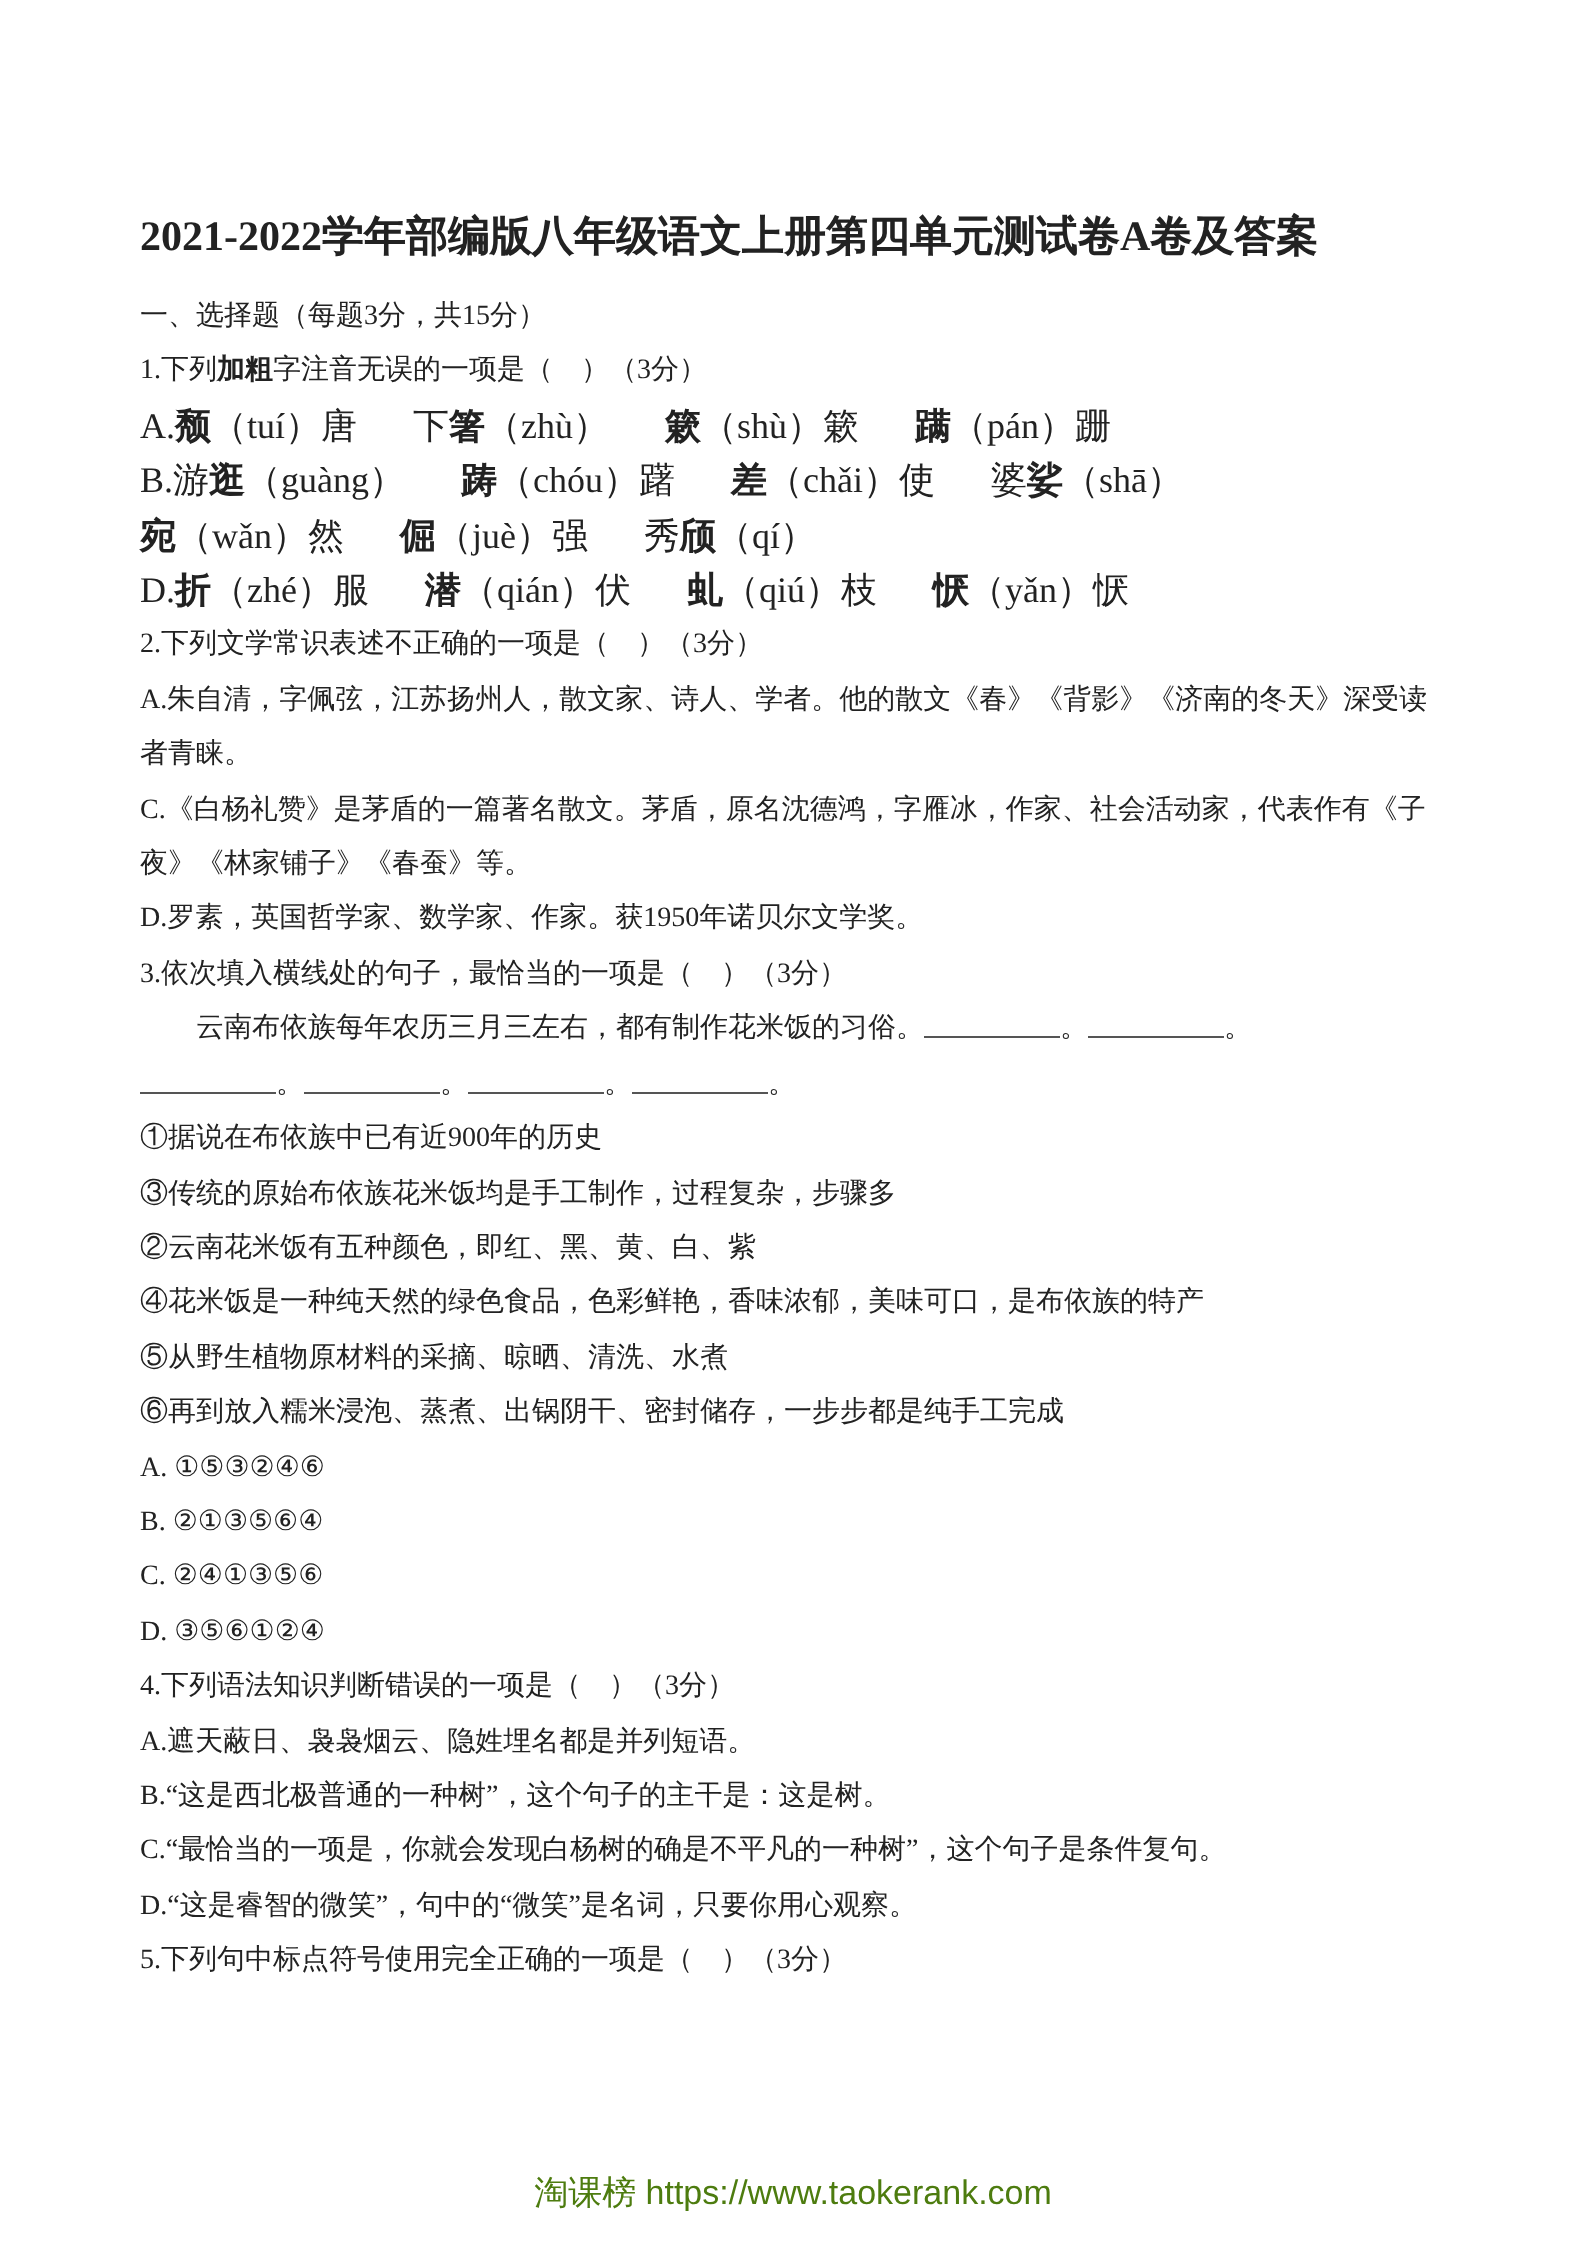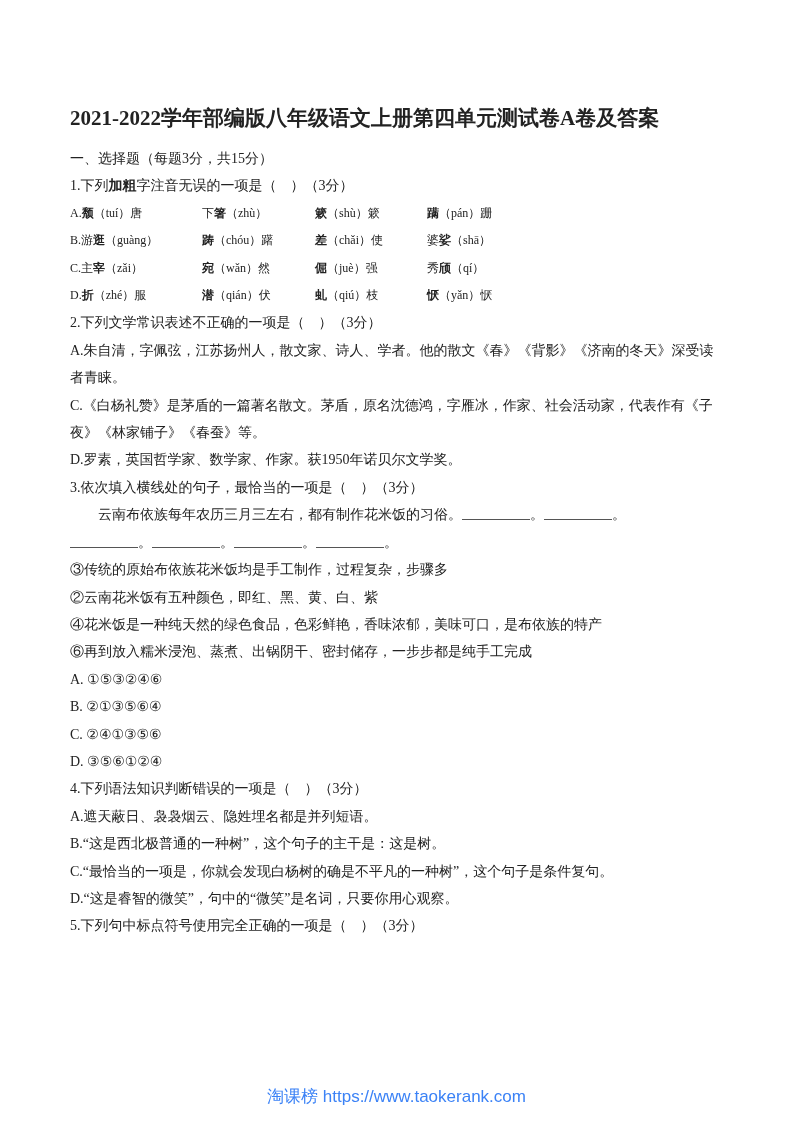--- a/index.html
+++ b/index.html
@@ -21,21 +21,21 @@
     margin: 0 0 12px 0;
   }
   .line {
     font-size: 14px;
     line-height: 27.4px;
     margin: 0;
   }
   .line b, .py-item b { font-weight: bold; }
   .py-row {
     display: flex;
-    font-size: 12px;
+    font-size: 18px;
     line-height: 27.4px;
   }
   .py-item {
     display: inline-block;
     box-sizing: border-box;
     padding-right: 28px;
     white-space: nowrap;
   }
   .py-item.c1 { min-width: 132px; }
   .py-item.c2 { min-width: 113px; }
@@ -48,21 +48,21 @@
     border-bottom: 1px solid #555555;
     vertical-align: baseline;
     transform: translateY(1px);
   }
   .footer {
     position: absolute;
     left: 0;
     right: 0;
     top: 1068px;
     text-align: center;
-    color: #3b82f6;
+    color: #4d7c0f;
     font-size: 17px;
     line-height: 26px;
     font-family: "Liberation Sans", "DejaVu Sans", sans-serif;
   }
 </style>
 </head>
 <body>
 
 <div class="page">
   <div class="content">
@@ -79,43 +79,44 @@
         <span class="py-item c3"><b>簌</b>（shù）簌</span>
         <span class="py-item c4"><b>蹒</b>（pán）跚</span>
       </div>
     <div class="py-row">
         <span class="py-item c1">B.游<b>逛</b>（guàng）</span>
         <span class="py-item c2"><b>踌</b>（chóu）躇</span>
         <span class="py-item c3"><b>差</b>（chǎi）使</span>
         <span class="py-item c4">婆<b>娑</b>（shā）</span>
       </div>
     <div class="py-row">
-        <span class="py-item c1">C.主<b>宰</b>（zǎi）</span>
         <span class="py-item c2"><b>宛</b>（wǎn）然</span>
         <span class="py-item c3"><b>倔</b>（juè）强</span>
         <span class="py-item c4">秀<b>颀</b>（qí）</span>
       </div>
     <div class="py-row">
         <span class="py-item c1">D.<b>折</b>（zhé）服</span>
         <span class="py-item c2"><b>潜</b>（qián）伏</span>
         <span class="py-item c3"><b>虬</b>（qiú）枝</span>
         <span class="py-item c4"><b>恹</b>（yǎn）恹</span>
       </div>
 
     <p class="line">2.下列文学常识表述不正确的一项是（　）（3分）</p>
     <p class="line">A.朱自清，字佩弦，江苏扬州人，散文家、诗人、学者。他的散文《春》《背影》《济南的冬天》深受读者青睐。</p>
     <p class="line">C.《白杨礼赞》是茅盾的一篇著名散文。茅盾，原名沈德鸿，字雁冰，作家、社会活动家，代表作有《子夜》《林家铺子》《春蚕》等。</p>
     <p class="line">D.罗素，英国哲学家、数学家、作家。获1950年诺贝尔文学奖。</p>
 
     <p class="line">3.依次填入横线处的句子，最恰当的一项是（　）（3分）</p>
     <p class="line"><span>　　云南布依族每年农历三月三左右，都有制作花米饭的习俗。</span><span><span class="blank"></span>。<span class="blank"></span>。</span></p>
     <p class="line"><span><span class="blank"></span>。<span class="blank"></span>。<span class="blank"></span>。<span class="blank"></span>。</span></p>
+    <p class="line">①据说在布依族中已有近900年的历史</p>
     <p class="line">③传统的原始布依族花米饭均是手工制作，过程复杂，步骤多</p>
     <p class="line">②云南花米饭有五种颜色，即红、黑、黄、白、紫</p>
     <p class="line">④花米饭是一种纯天然的绿色食品，色彩鲜艳，香味浓郁，美味可口，是布依族的特产</p>
+    <p class="line">⑤从野生植物原材料的采摘、晾晒、清洗、水煮</p>
     <p class="line">⑥再到放入糯米浸泡、蒸煮、出锅阴干、密封储存，一步步都是纯手工完成</p>
     <p class="line">A. ①⑤③②④⑥</p>
     <p class="line">B. ②①③⑤⑥④</p>
     <p class="line">C. ②④①③⑤⑥</p>
     <p class="line">D. ③⑤⑥①②④</p>
 
     <p class="line">4.下列语法知识判断错误的一项是（　）（3分）</p>
     <p class="line">A.遮天蔽日、袅袅烟云、隐姓埋名都是并列短语。</p>
     <p class="line">B.“这是西北极普通的一种树”，这个句子的主干是：这是树。</p>
     <p class="line">C.“最恰当的一项是，你就会发现白杨树的确是不平凡的一种树”，这个句子是条件复句。</p>

